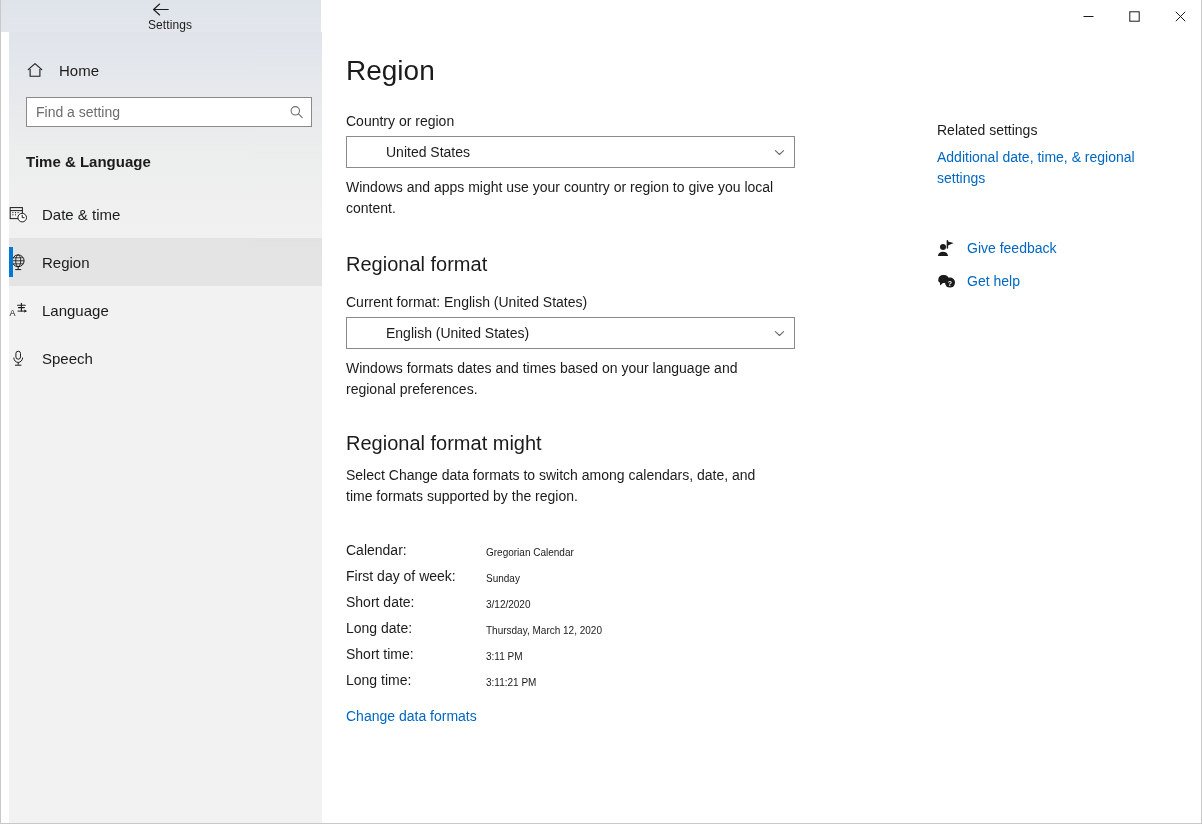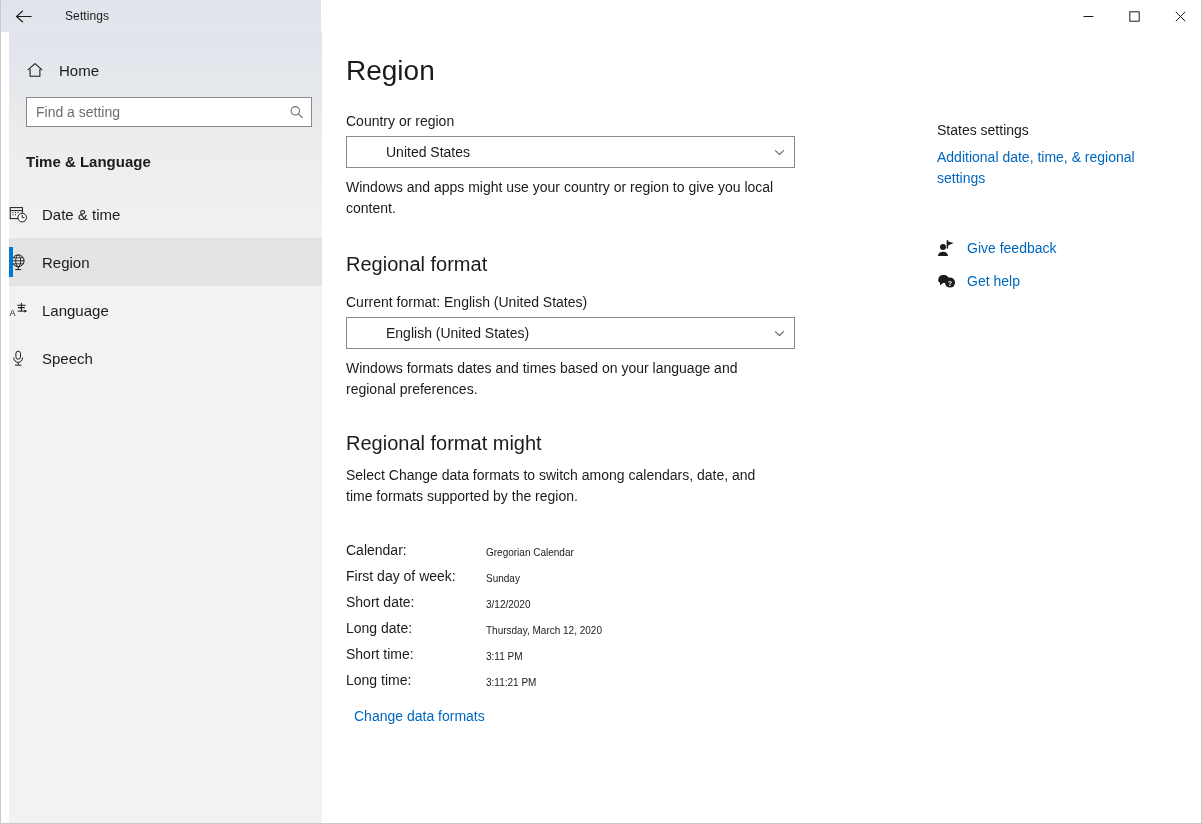--- a/index.html
+++ b/index.html
@@ -24,20 +24,21 @@
   #titlebar {
     position: absolute; top: 0; left: 0;
     width: 1202px; height: 32px;
     display: flex; align-items: center;
     z-index: 40;
   }
   #titlebar-left {
     width: 320px; height: 32px;
     display: flex; align-items: center;
     background: linear-gradient(to bottom, #dfe3ea 0%, #e3e7ed 100%);
+    flex-direction: column;
   }
   #titlebar-right {
     flex: 1; height: 32px;
     background: #ffffff;
     display: flex; align-items: center; justify-content: flex-end;
   }
   .back-btn {
     width: 46px; height: 32px;
     display: flex; align-items: center; justify-content: center;
     cursor: default;
@@ -194,21 +195,20 @@
     flex-shrink: 0;
   }
   .data-val { font-size: 10px; color: #1b1b1b; }
 
   .link {
     color: #0067c0;
     font-size: 14px;
     text-decoration: none;
     cursor: default;
     display: inline-block;
-    margin-left: 8px;
   }
   .change-link { margin-top: 20px; }
 
   
   #rail {
     position: absolute;
     top: 22px; left: 615px;
     width: 245px;
   }
   .rail-head {
@@ -398,21 +398,21 @@
         <div class="data-row">
           <span class="data-key">Long time:</span>
           <span class="data-val">3:11:21 PM</span>
         </div>
       </div>
 
       <a class="link change-link" href="#">Change data formats</a>
 
       
       <div id="rail">
-        <div class="rail-head">States settings</div>
+        <div class="rail-head">Related settings</div>
         <a class="rail-link" href="#">Additional date, time, &amp; regional settings</a>
 
         <div class="rail-actions">
           <div class="rail-action">
             <span class="rail-action-ico">
               <svg width="19" height="17" viewBox="0 0 19 17">
                 <circle cx="6.0" cy="7.0" r="3.0" fill="#1b1b1b"></circle>
                 <path d="M0.9 16.0 a5.2 5.2 0 0 1 10.2 0 z" fill="#1b1b1b"></path>
                 <path d="M10.4 0.8 V8.0" stroke="#1b1b1b" stroke-width="1.5" stroke-linecap="round"></path>
                 <path d="M11.0 1.4 L16.6 3.0 L11.0 5.4 Z" fill="#1b1b1b"></path>

